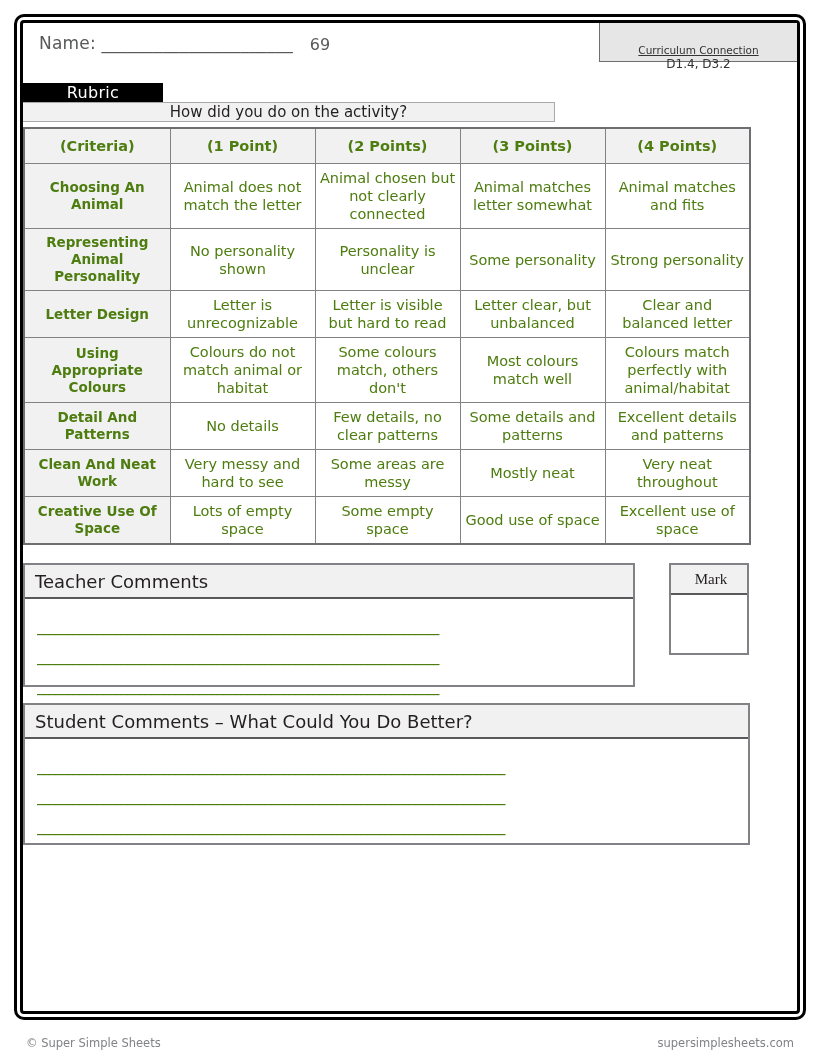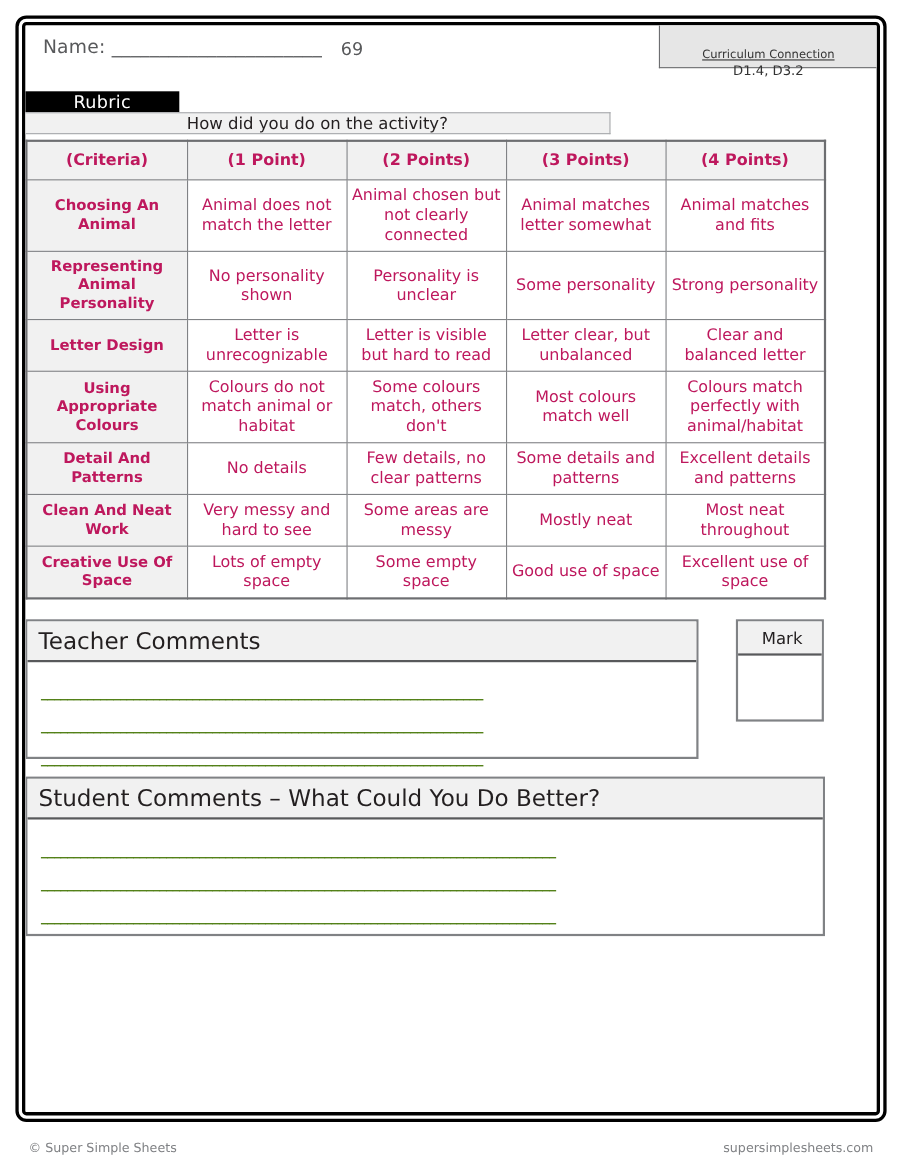--- a/index.html
+++ b/index.html
@@ -139,21 +139,21 @@
     table-layout: fixed;
     border: 2px solid #6d6e71;
   }
   table.rubric th, table.rubric td {
     border: 1px solid #808285;
     text-align: center;
     vertical-align: middle;
     padding: 5px 4px;
     font-size: 14.5px;
     line-height: 18px;
-    color: #be185d;
+    color: #4d7c0f;
   }
   table.rubric thead th {
     background: #f1f1f1;
     font-weight: bold;
     font-size: 14.5px;
     height: 28px;
     padding: 3px 2px;
   }
   table.rubric td.criteria {
     background: #f1f1f1;
@@ -173,21 +173,21 @@
   .comment-box {
     width: 612px;
     border: 2px solid #808285;
     box-sizing: border-box;
     background: #fff;
   }
   .comment-box.wide { width: 727px; }
   .comment-head {
     background: #f1f1f1;
     border-bottom: 2px solid #58595b;
-    font-size: 21px;
+    font-size: 18px;
     padding: 6px 10px 5px 10px;
     color: #231f20;
   }
   .comment-body {
     padding: 14px 12px 6px 12px;
     height: 86px;
     box-sizing: border-box;
   }
   .comment-body.tall { height: 104px; }
   .rule-line {
@@ -207,20 +207,21 @@
     border: 2px solid #808285;
     box-sizing: border-box;
     background: #fff;
   }
   .mark-head {
     background: #f1f1f1;
     border-bottom: 2px solid #58595b;
     font-size: 15px;
     text-align: center;
     padding: 6px 0 5px 4px;
+    font-family: Liberation Serif, serif;
   }
   .mark-value {
     height: 58px;
   }
 
   .student-wrap { margin-top: 16px; border-radius: 22px; }
 
   
   .footer {
     position: absolute;
@@ -307,21 +308,21 @@
         <td>No details</td>
         <td>Few details, no clear patterns</td>
         <td>Some details and patterns</td>
         <td>Excellent details and patterns</td>
       </tr>
       <tr>
         <td class="criteria">Clean And Neat Work</td>
         <td>Very messy and hard to see</td>
         <td>Some areas are messy</td>
         <td>Mostly neat</td>
-        <td>Most neat throughout</td>
+        <td>Very neat throughout</td>
       </tr>
       <tr>
         <td class="criteria">Creative Use Of Space</td>
         <td>Lots of empty space</td>
         <td>Some empty space</td>
         <td>Good use of space</td>
         <td>Excellent use of space</td>
       </tr>
     </tbody>
   </table>

